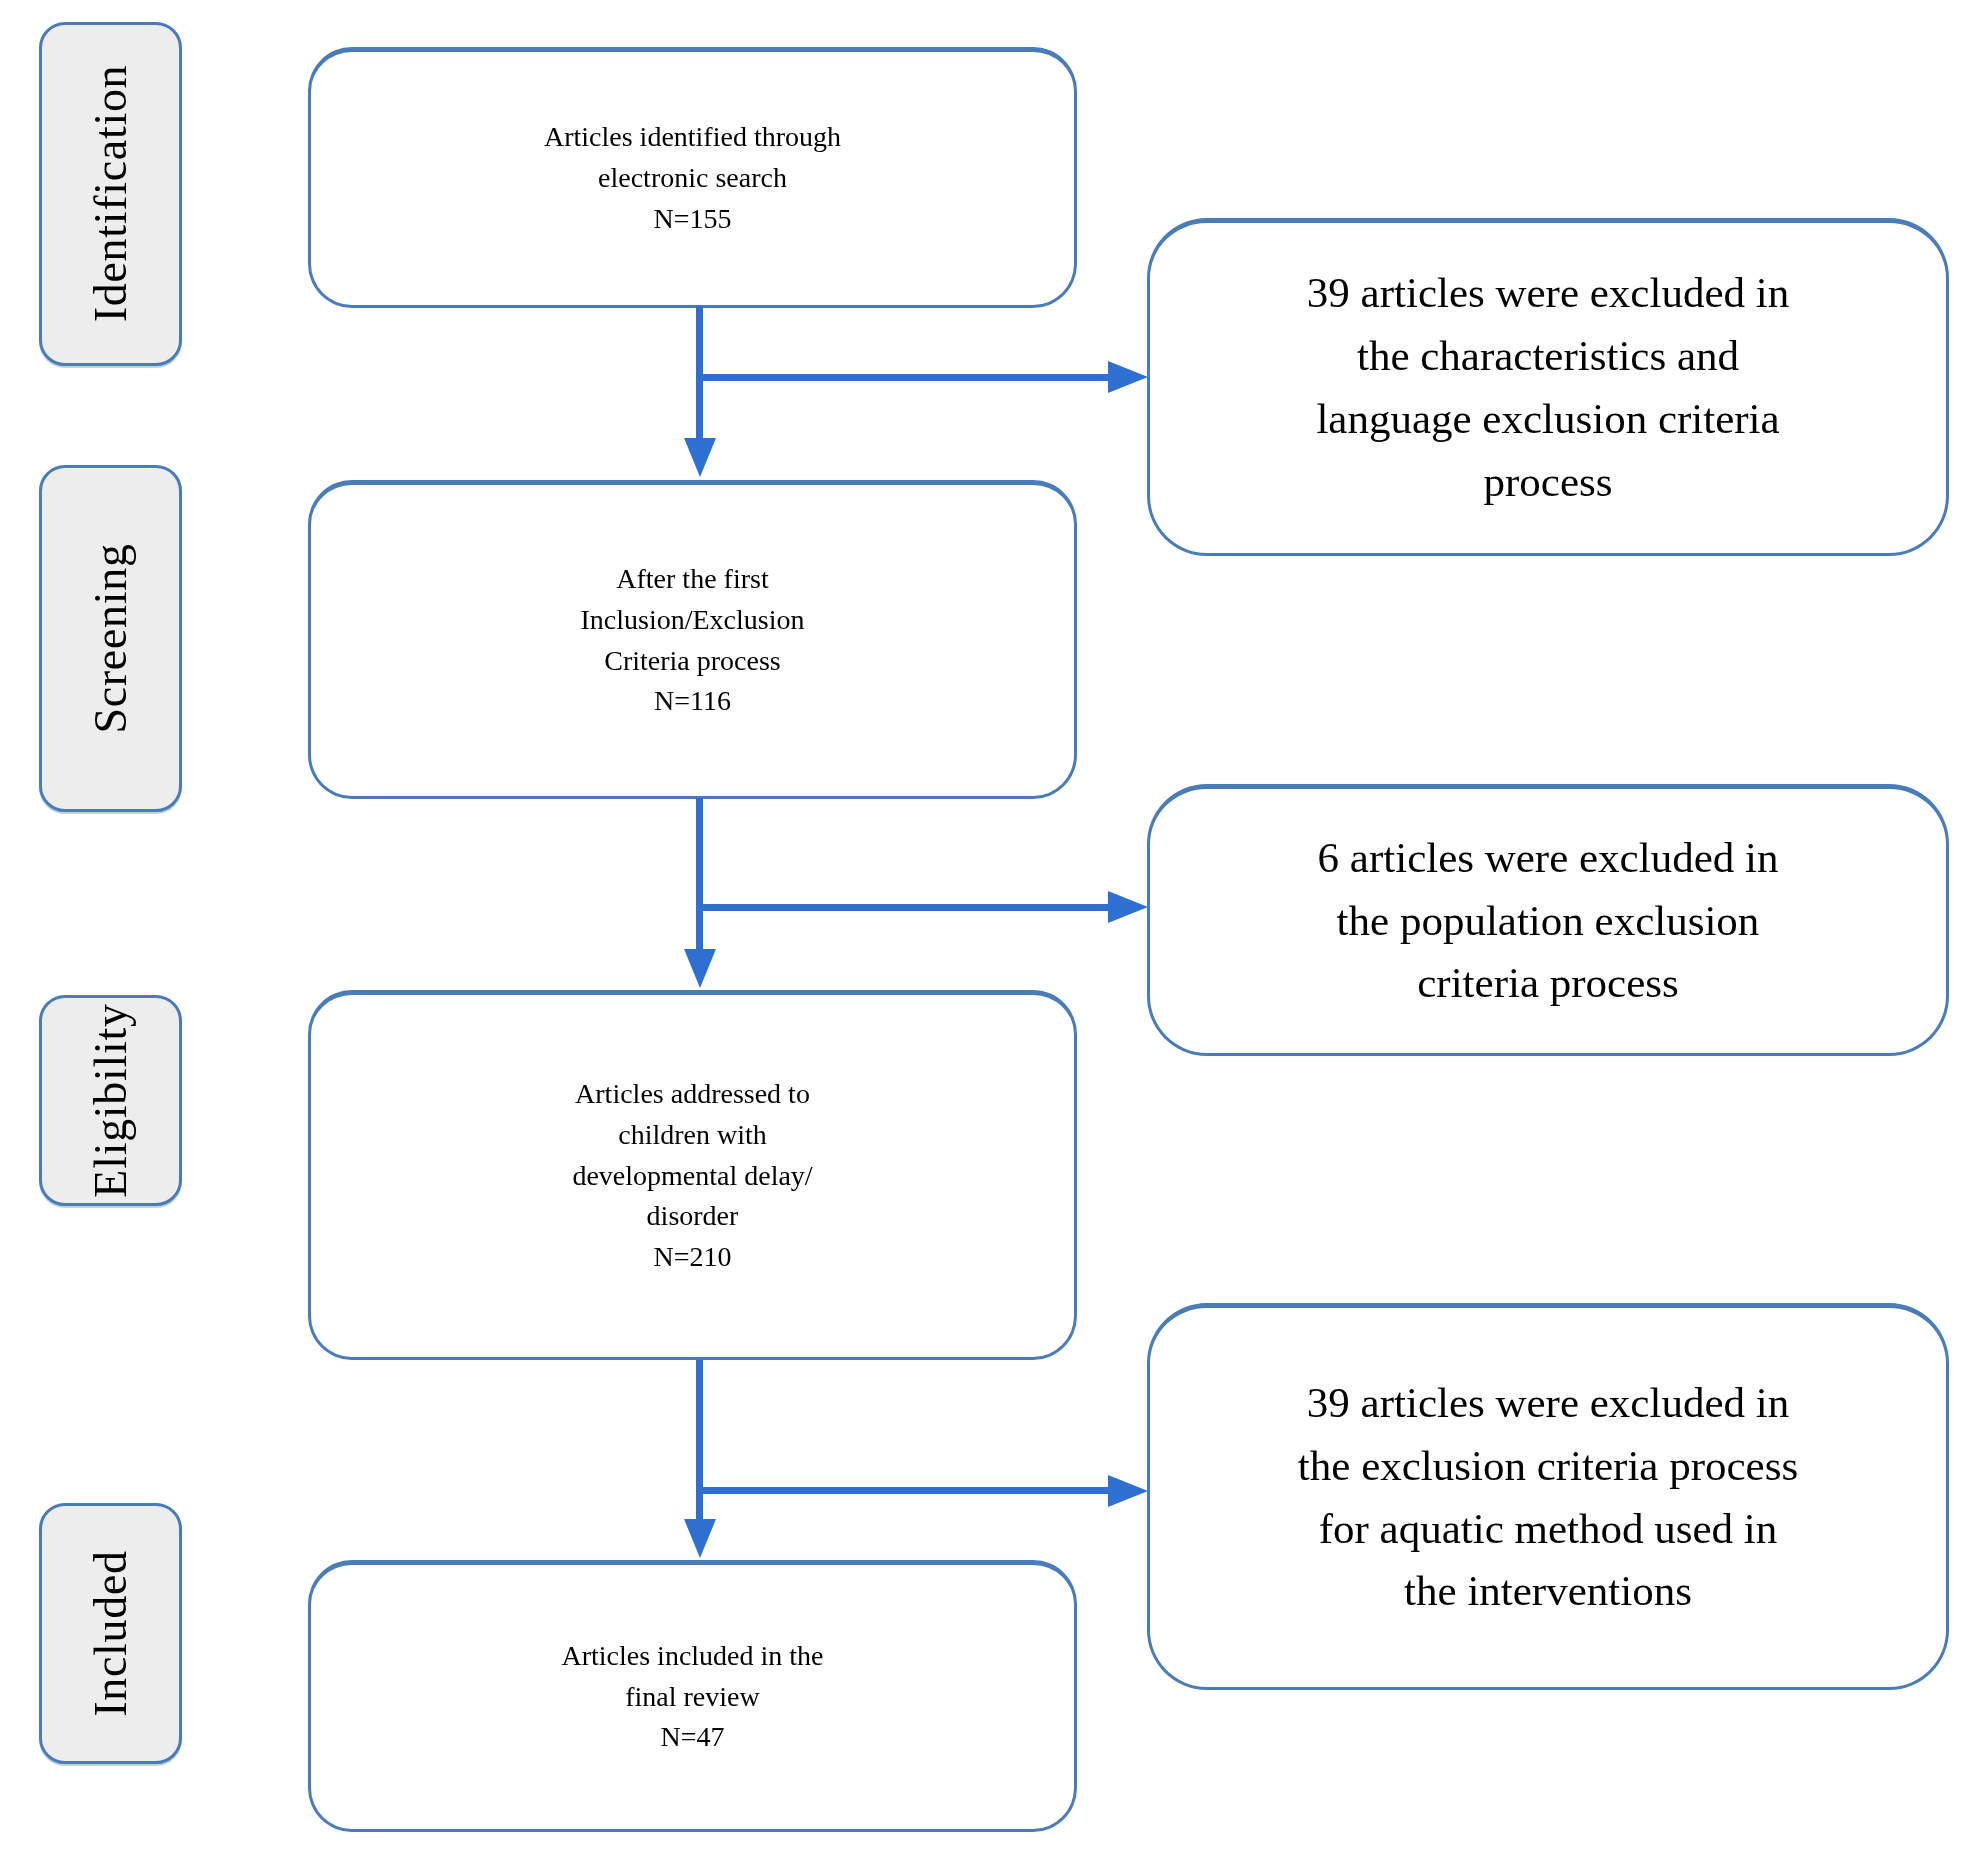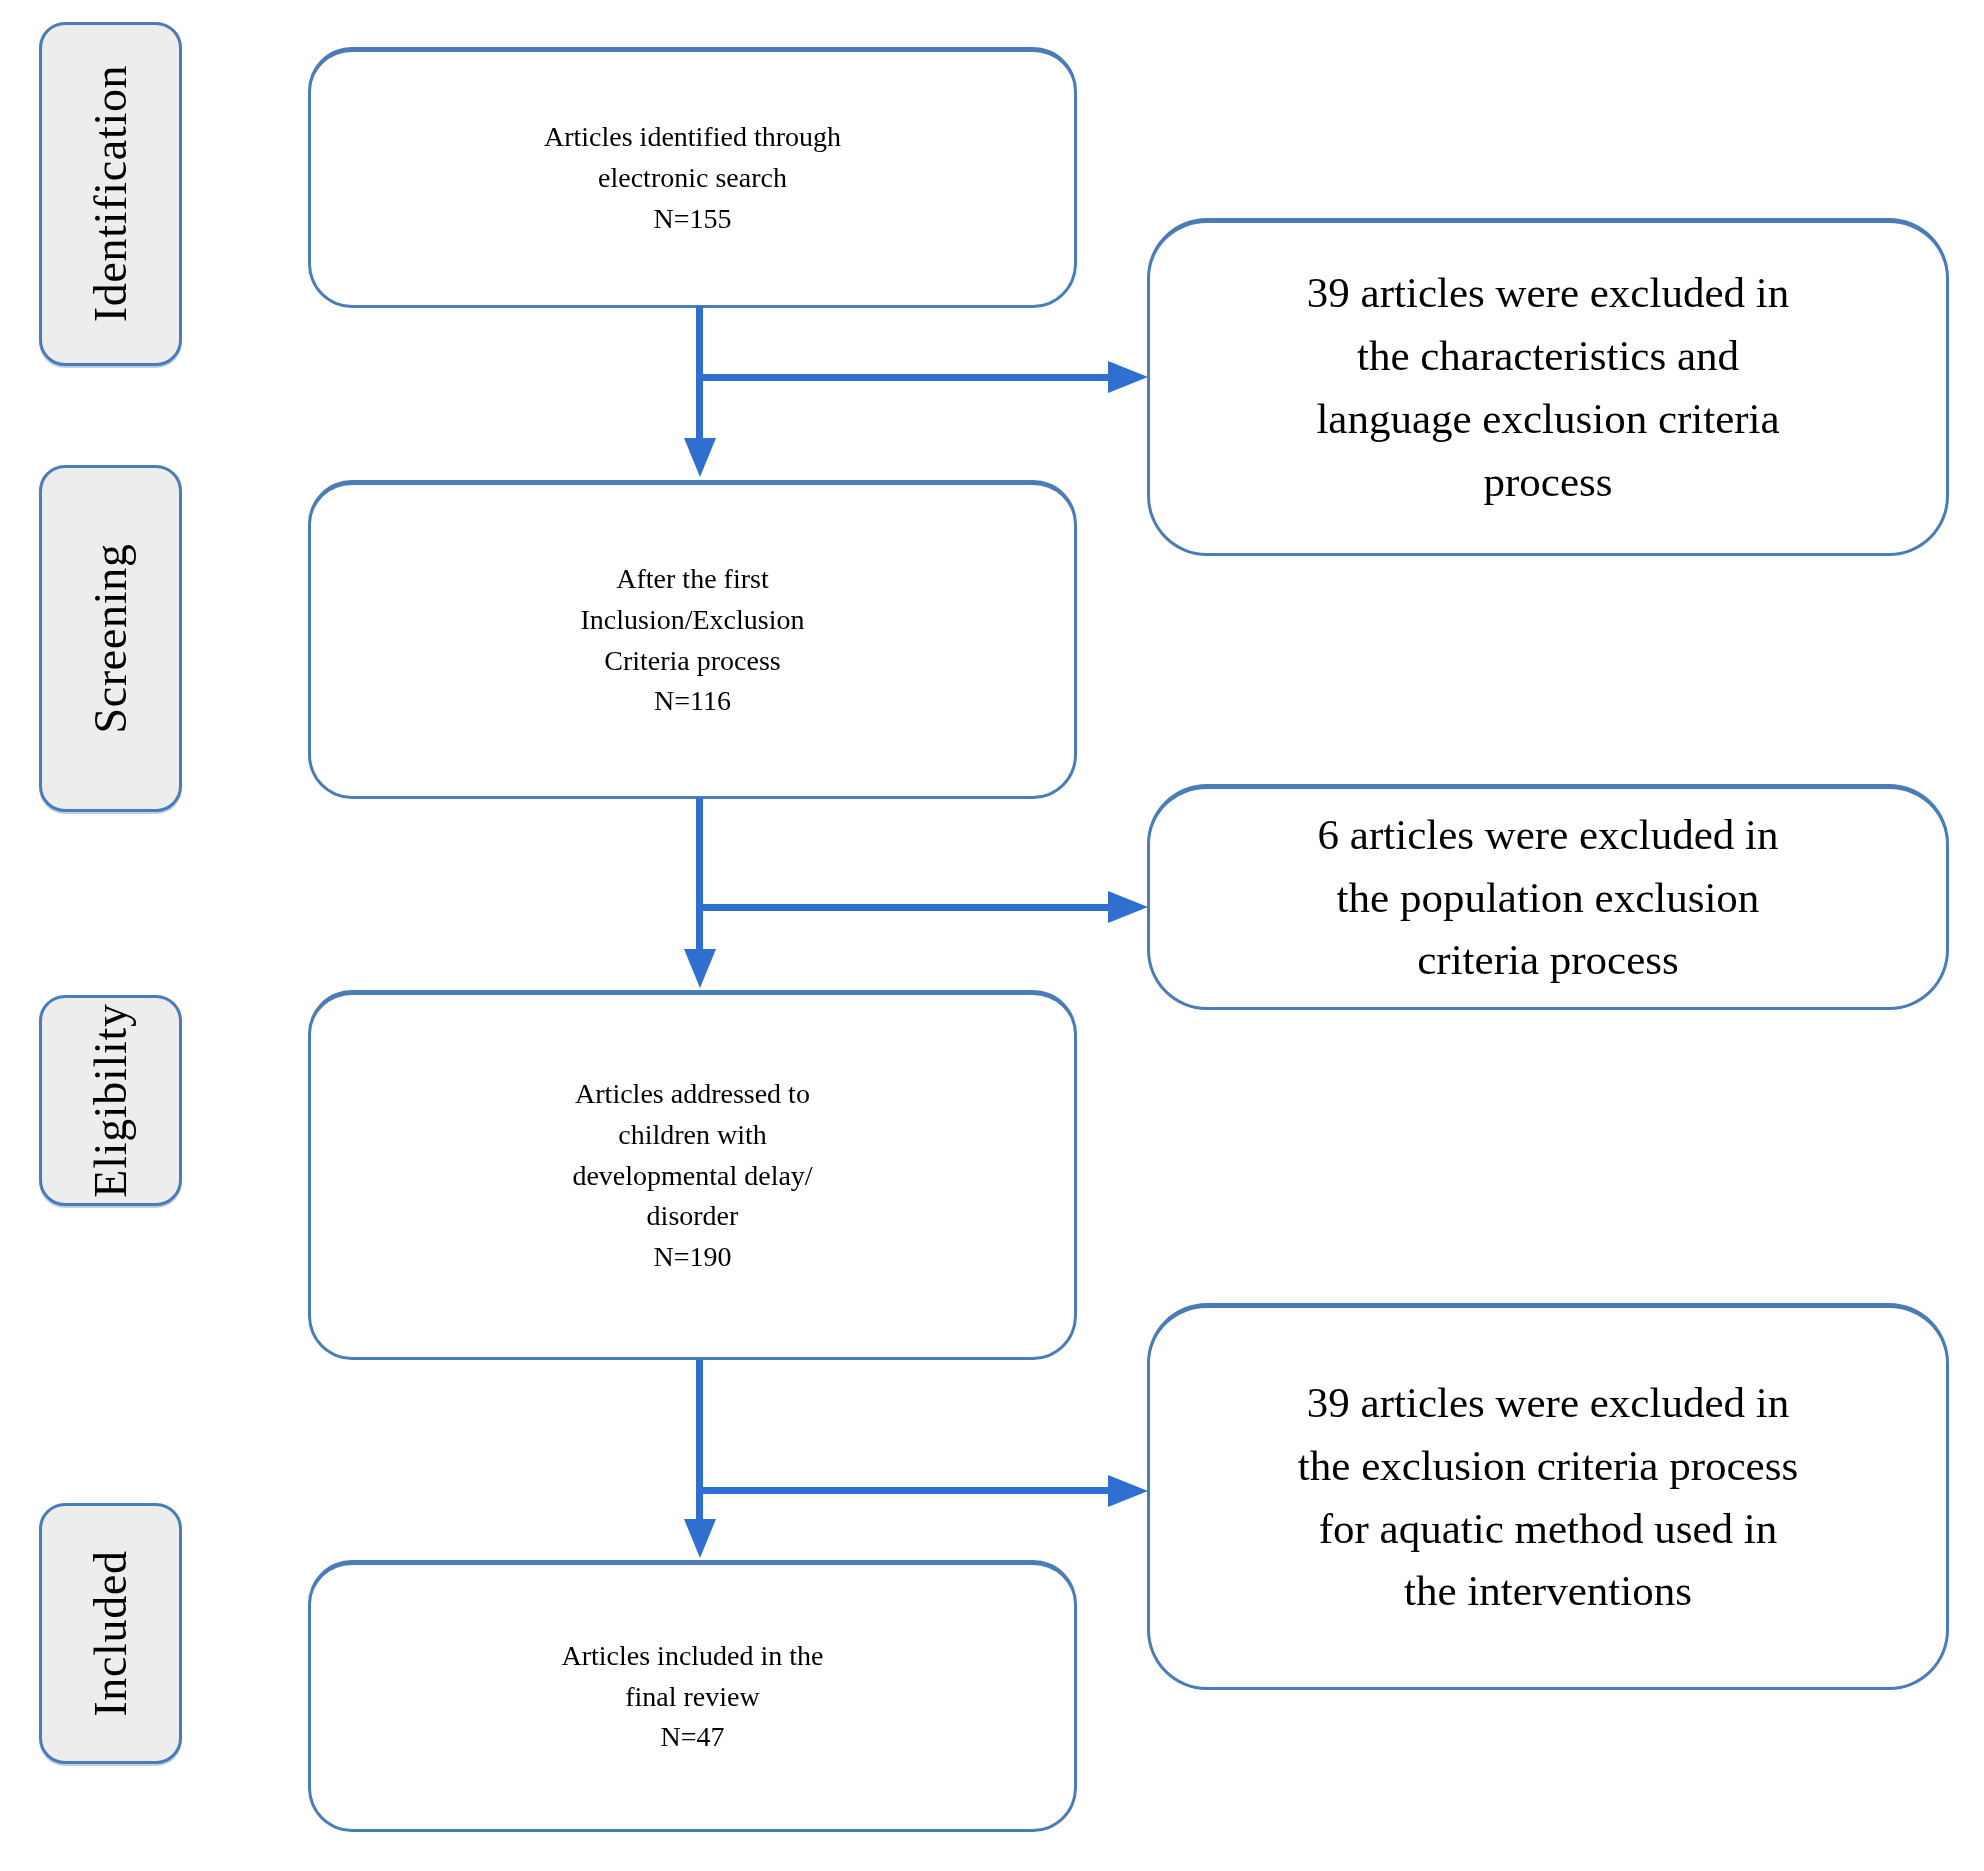--- a/index.html
+++ b/index.html
@@ -80,21 +80,21 @@
     display:flex;
     align-items:center;
     justify-content:center;
     text-align:center;
     font-size:43px;
     line-height:1.46;
     white-space:pre-line;
     padding:3px 29px;
   }
   #exbox-1{top:218px;height:338px;}
-  #exbox-2{top:784px;height:226px;}
+  #exbox-2{top:784px;height:272px;}
   #exbox-3{top:1303px;height:387px;}
 
   
   .vline{
     position:absolute;
     left:696px;
     width:7.2px;
     background:var(--arrow);
   }
   .head-down{
@@ -149,21 +149,21 @@
 electronic search
 N=155</div>
   <div class="flowbox" id="flowbox-2">After the first
 Inclusion/Exclusion
 Criteria process
 N=116</div>
   <div class="flowbox" id="flowbox-3">Articles addressed to
 children with
 developmental delay/
 disorder
-N=190</div>
+N=210</div>
   <div class="flowbox" id="flowbox-4">Articles included in the
 final review
 N=47</div>
 
   <div class="exbox" id="exbox-1">39 articles were excluded in
 the characteristics and
 language exclusion criteria
 process</div>
   <div class="exbox" id="exbox-2">6 articles were excluded in
 the population exclusion

